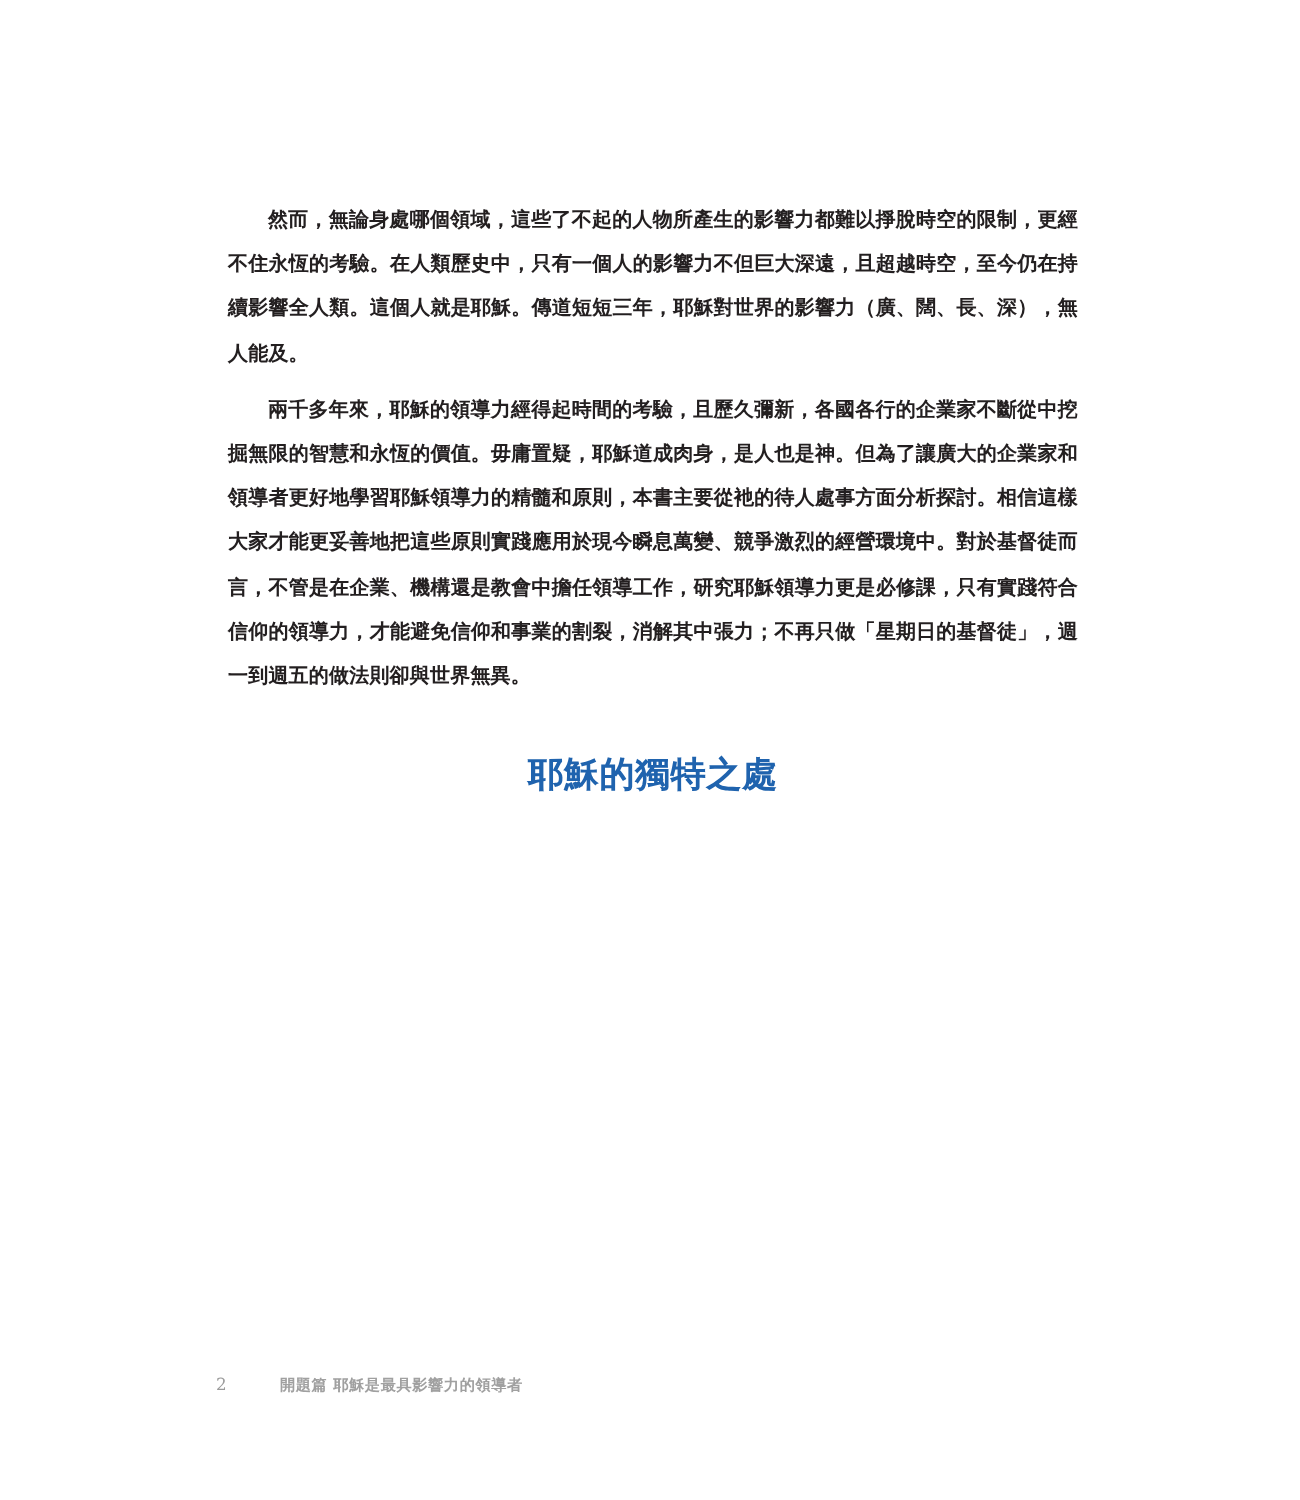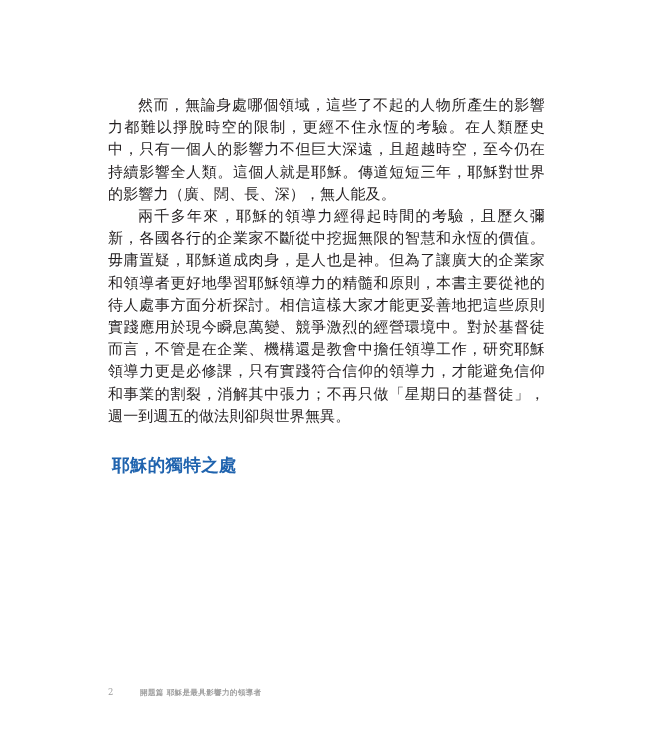--- a/index.html
+++ b/index.html
@@ -27,48 +27,49 @@
 
   
   .text-column {
     position: absolute;
     left: 108px;
     top: 94px;
     width: 437px;
   }
 
   .para {
-    margin: 0;
-    font-size: 15px;
+    margin: 6px;
+    font-size: 10px;
     line-height: 22.2px;
     color: #231f20;
     text-align: justify;
     text-justify: inter-ideograph;
     text-indent: 2em;
     letter-spacing: 0.01em;
     font-family: "DejaVu Serif", "Liberation Serif", serif;
-    font-weight: 400;
+    font-weight: 700;
     word-break: break-all;
   }
 
   .para + .para {
     margin-top: 0;
   }
 
   
   .section-heading {
     margin: 4px;
     padding: 0;
     font-size: 17.5px;
     line-height: 24px;
     font-weight: 700;
     color: #1f63ae;
     letter-spacing: 0.02em;
     font-family: "DejaVu Serif", "Liberation Serif", serif;
     text-indent: 0;
+    text-align: center;
   }
 
   .heading-block {
     margin-top: 26px;
     margin-bottom: 16px;
   }
 
   
   .footer {
     position: absolute;

